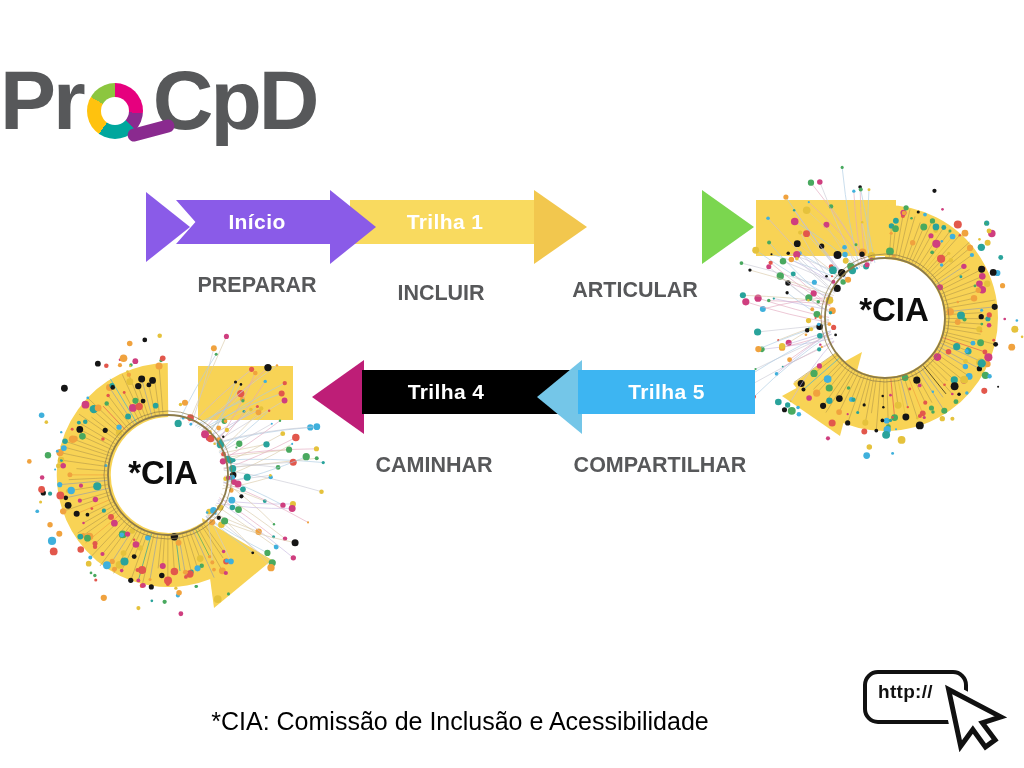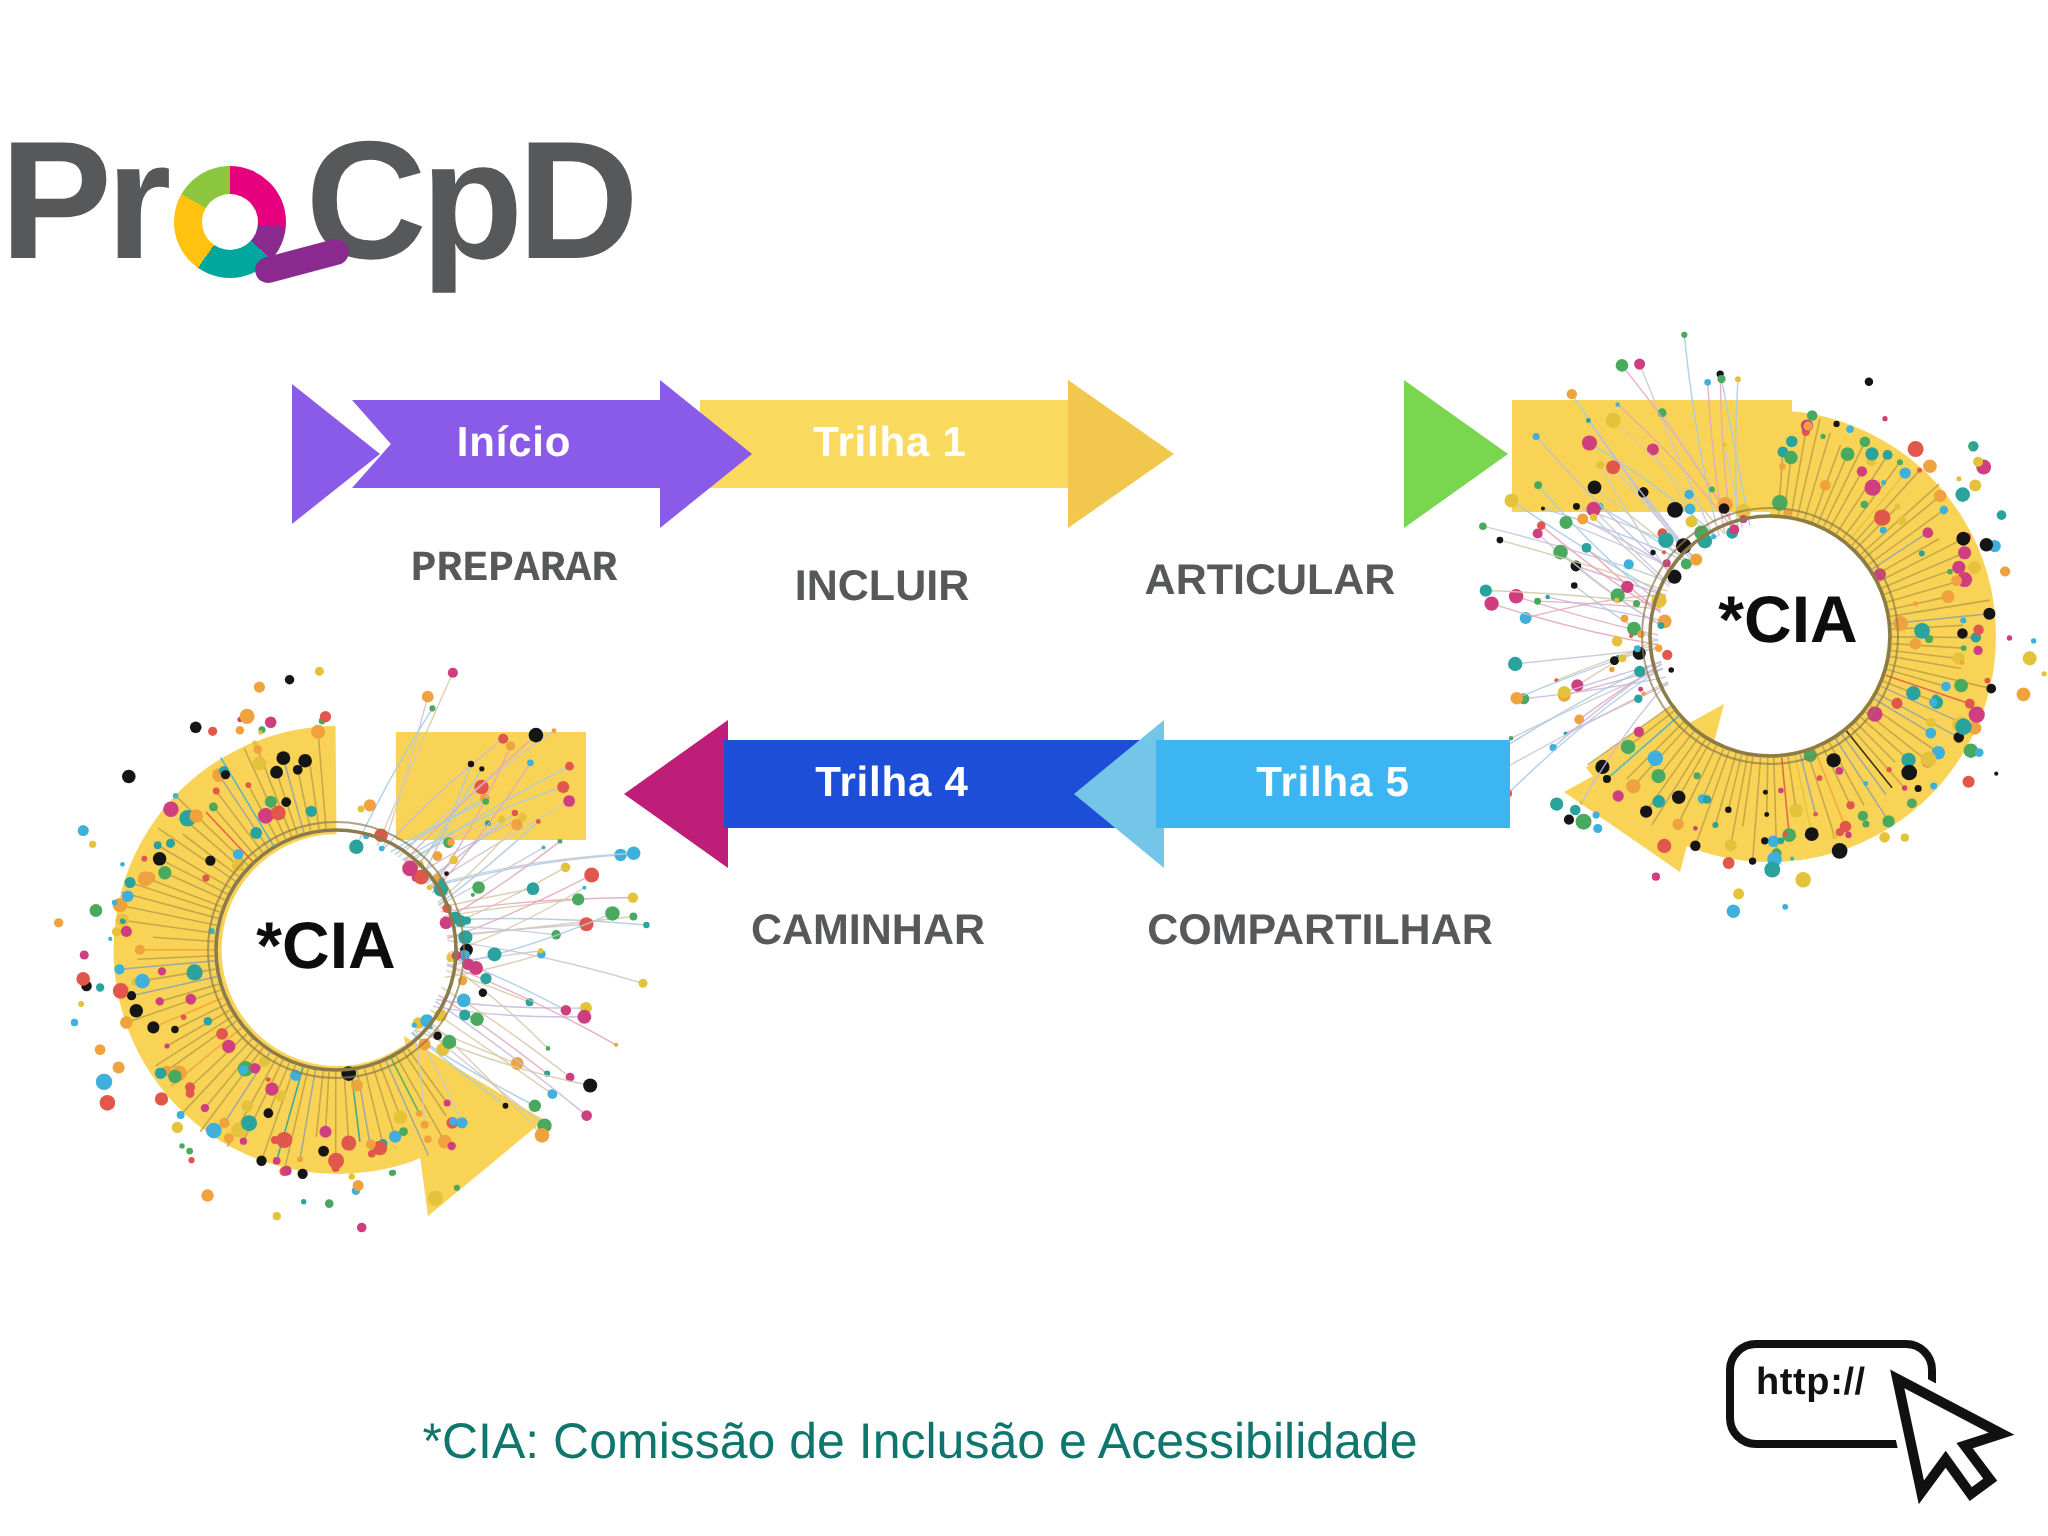--- a/index.html
+++ b/index.html
@@ -18,21 +18,21 @@
          color:#fff;font-weight:bold;font-size:21px;letter-spacing:.4px;}
   .ahead{position:absolute;width:50px;height:74px;}
   .ahead.r{clip-path:polygon(0 0,100% 50%,0 100%);}
   .ahead.l{clip-path:polygon(100% 0,0 50%,100% 100%);}
   .chev{position:absolute;left:146px;top:192px;width:44px;height:70px;clip-path:polygon(0 0,100% 50%,0 100%);}
   .notch{clip-path:polygon(0 0,100% 0,100% 100%,0 100%,12% 50%);}
   .caption{position:absolute;font-weight:bold;font-size:21.5px;color:#57585a;text-align:center;z-index:8;}
   
   .dendro{position:absolute;overflow:visible;z-index:1;}
   
-  .footnote{position:absolute;left:0;top:707px;width:920px;text-align:center;font-size:25px;color:#0f766e;}
+  .footnote{position:absolute;left:0;top:707px;width:920px;text-align:center;font-size:25px;color:#000000;}
   
   .url-box{position:absolute;left:863px;top:670px;width:97px;height:46px;border:4px solid #111;
            border-radius:15px;z-index:8;}
   .url-box span{position:absolute;left:11px;top:7px;font-size:19px;font-weight:bold;color:#111;letter-spacing:.3px;}
   .cursor{position:absolute;left:934px;top:676px;width:80px;height:80px;z-index:9;}
 </style>
 </head>
 <body>
 
 <div class="stage">
@@ -884,30 +884,30 @@
   <div class="ahead r" style="left: 330px; top: 190px; width: 46px; z-index: 6; background-color: rgb(138, 91, 232);"></div>
 
   <div class="abody" style="left: 350px; top: 200px; width: 190px; z-index: 4; background-color: rgb(249, 218, 95);">
     <span>Trilha 1</span>
   </div>
   <div class="ahead r" style="left: 534px; top: 190px; width: 53px; z-index: 4; background-color: rgb(242, 199, 78);"></div>
 
   <div class="ahead r" style="left: 702px; top: 190px; width: 52px; z-index: 2; background-color: rgb(123, 214, 79);"></div>
 
   <div class="ahead l" style="left: 312px; top: 360px; width: 52px; z-index: 3; background-color: rgb(190, 30, 119);"></div>
-  <div class="abody" style="left: 362px; top: 370px; width: 216px; z-index: 3; background-color: #1d4ed8;">
+  <div class="abody" style="left: 362px; top: 370px; width: 216px; z-index: 3; background-color: #000000;">
     <span style="margin-right:48px;">Trilha 4</span>
   </div>
 
   <div class="ahead l" style="left: 537px; top: 360px; width: 45px; z-index: 5; background-color: rgb(116, 198, 232);"></div>
   <div class="abody" style="left: 578px; top: 370px; width: 177px; z-index: 5; background-color: rgb(61, 181, 242);">
     <span>Trilha 5</span>
   </div>
 
-  <div class="caption" style="left:177px;top:273px;width:160px;font-family:Liberation Mono, monospace;">PREPARAR</div>
+  <div class="caption" style="left:177px;top:273px;width:160px;">PREPARAR</div>
   <div class="caption" style="left:366px;top:281px;width:150px;">INCLUIR</div>
   <div class="caption" style="left:555px;top:278px;width:160px;">ARTICULAR</div>
   <div class="caption" style="left:354px;top:453px;width:160px;">CAMINHAR</div>
   <div class="caption" style="left:560px;top:453px;width:200px;">COMPARTILHAR</div>
 
   <div class="footnote">*CIA: Comissão de Inclusão e Acessibilidade</div>
 
   <div class="url-box">
     <span>http://</span>
   </div>

